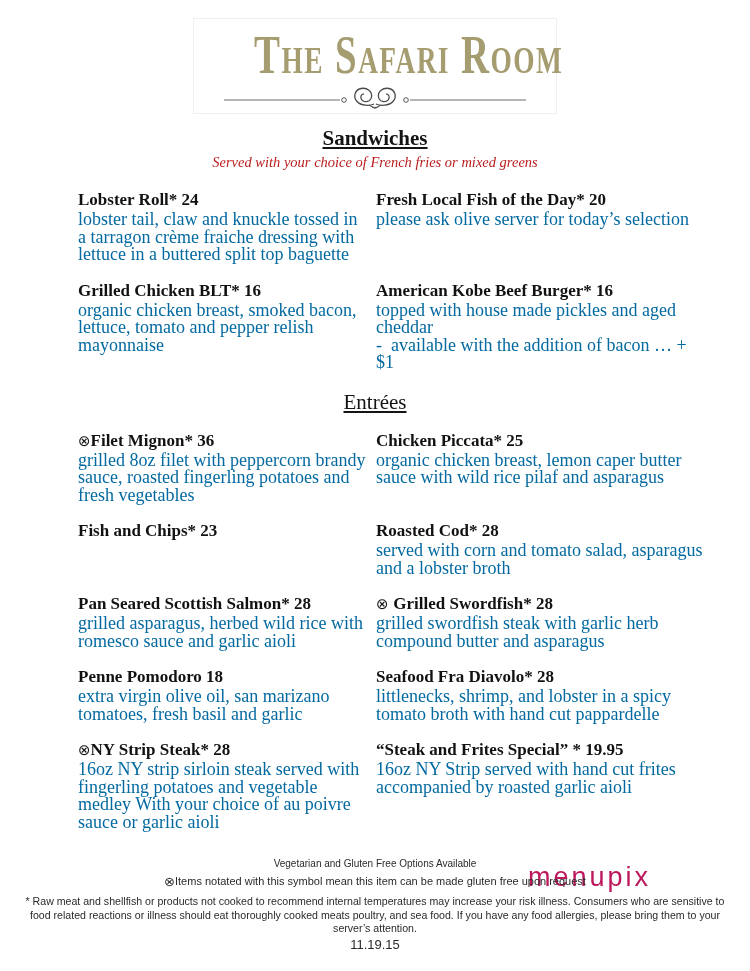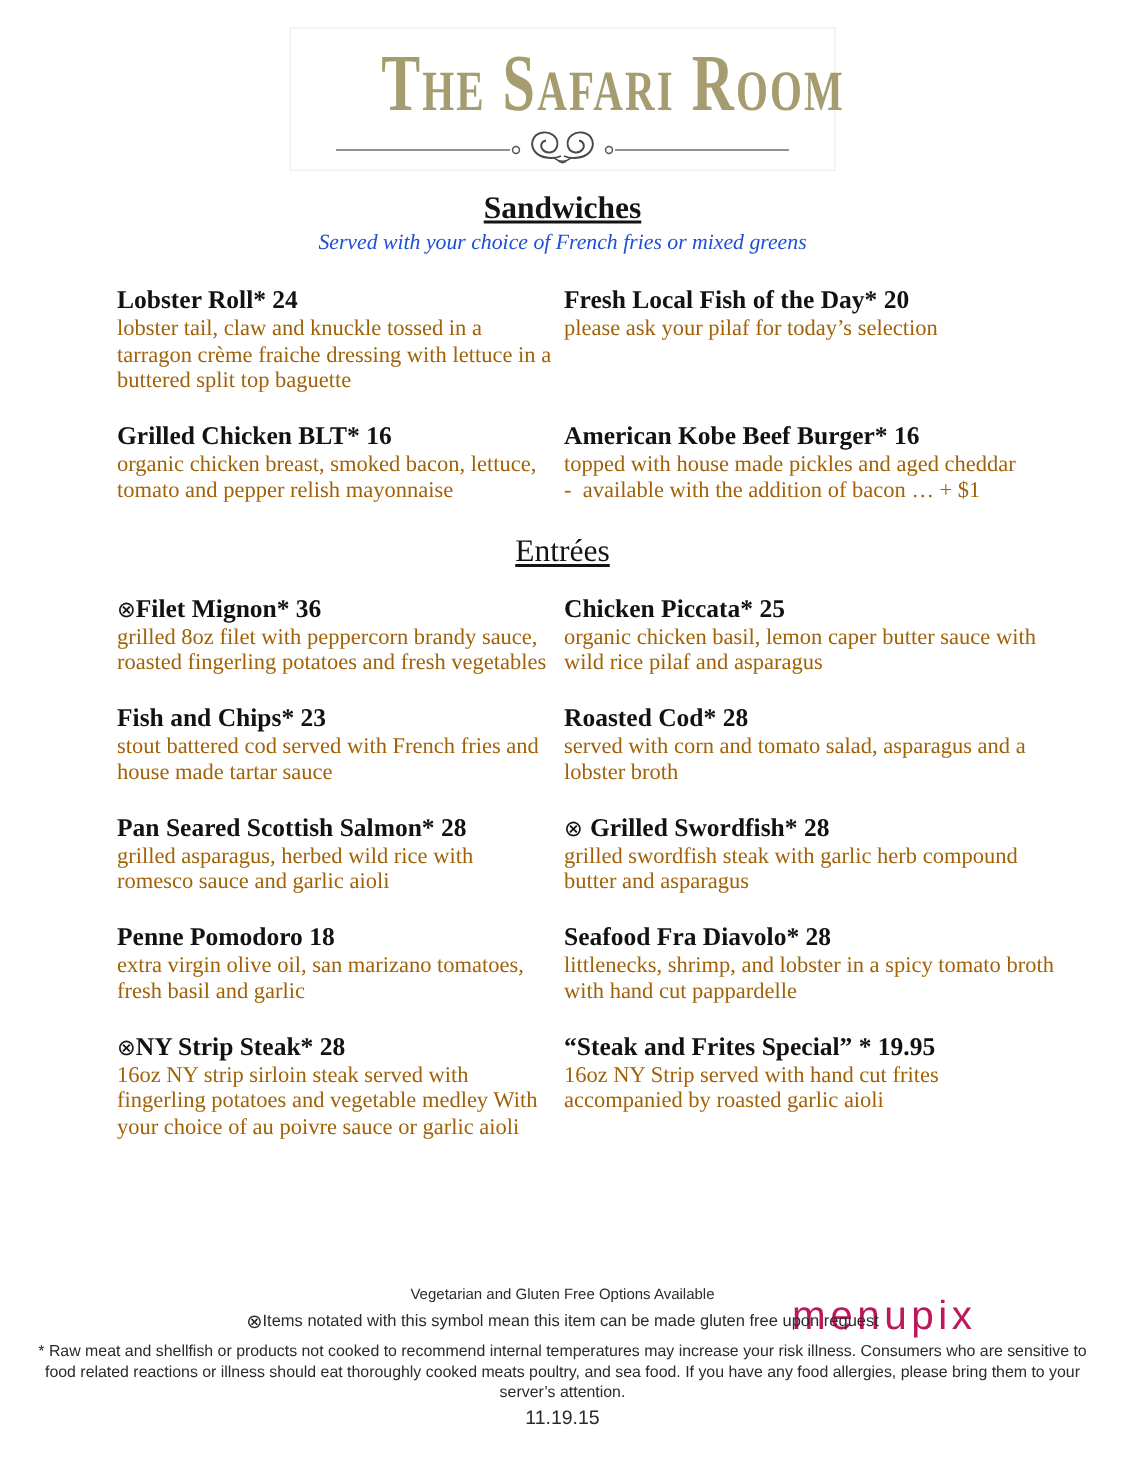--- a/index.html
+++ b/index.html
@@ -43,43 +43,43 @@
     font-weight:normal;
     text-decoration:underline;
     color:#141414;
   }
   .section-title.first { margin-top:12px;font-weight:bold; }
   .section-subtitle {
     text-align:center;
     font-style:italic;
     font-size:14.5px;
     margin-top:3px;
-    color:#1d4ed8;
+    color:#b91c1c;
   }
 
   
   .menu-grid {
     display:grid;
     grid-template-columns:290px 330px;
     column-gap:8px;
     padding-left:78px;
     margin-top:18px;
   }
   .menu-item { margin-bottom:16px; }
   .item-title {
     font-size:17px;
     font-weight:bold;
     line-height:22px;
     color:#121212;
   }
   .gf-mark { font-family:"DejaVu Sans", sans-serif; font-weight:normal; font-size:0.88em; }
   .item-desc {
-    font-size:15px;
+    font-size:18px;
     line-height:17.5px;
-    color:#a16207;
+    color:#0369a1;
     white-space:pre-line;
   }
   .entrees-title { margin-top:2px; margin-bottom:0; }
   .entrees-grid { margin-top:15px; }
 
   
   .footer {
     position:absolute;
     left:0; right:0; top:858px;
     text-align:center;
@@ -130,21 +130,21 @@
   <h2 class="section-title first">Sandwiches</h2>
   <div class="section-subtitle">Served with your choice of French fries or mixed greens</div>
 
   <div class="menu-grid">
     <div class="menu-item">
       <div class="item-title"><span class="gf-mark"></span><span>Lobster Roll* 24</span></div>
       <div class="item-desc">lobster tail, claw and knuckle tossed in a tarragon crème fraiche dressing with lettuce in a buttered split top baguette</div>
     </div>
     <div class="menu-item">
       <div class="item-title"><span class="gf-mark"></span><span>Fresh Local Fish of the Day* 20</span></div>
-      <div class="item-desc">please ask your pilaf for today’s selection</div>
+      <div class="item-desc">please ask olive server for today’s selection</div>
     </div>
     <div class="menu-item">
       <div class="item-title"><span class="gf-mark"></span><span>Grilled Chicken BLT* 16</span></div>
       <div class="item-desc">organic chicken breast, smoked bacon, lettuce, tomato and pepper relish mayonnaise</div>
     </div>
     <div class="menu-item">
       <div class="item-title"><span class="gf-mark"></span><span>American Kobe Beef Burger* 16</span></div>
       <div class="item-desc">topped with house made pickles and aged cheddar
 -&nbsp;&nbsp;available with the addition of bacon … + $1</div>
     </div>
@@ -152,25 +152,24 @@
 
   <h2 class="section-title entrees-title">Entrées</h2>
 
   <div class="menu-grid entrees-grid">
     <div class="menu-item">
       <div class="item-title"><span class="gf-mark">⊗</span><span>Filet Mignon* 36</span></div>
       <div class="item-desc">grilled 8oz  filet with peppercorn brandy sauce, roasted fingerling potatoes and fresh vegetables</div>
     </div>
     <div class="menu-item">
       <div class="item-title"><span class="gf-mark"></span><span>Chicken Piccata* 25</span></div>
-      <div class="item-desc">organic chicken basil, lemon caper butter sauce with wild rice pilaf and asparagus</div>
+      <div class="item-desc">organic chicken breast, lemon caper butter sauce with wild rice pilaf and asparagus</div>
     </div>
     <div class="menu-item">
       <div class="item-title"><span class="gf-mark"></span><span>Fish and Chips* 23</span></div>
-      <div class="item-desc">stout battered cod served with French fries and house made tartar sauce</div>
     </div>
     <div class="menu-item">
       <div class="item-title"><span class="gf-mark"></span><span>Roasted Cod* 28</span></div>
       <div class="item-desc">served with corn and tomato salad, asparagus and a lobster broth</div>
     </div>
     <div class="menu-item">
       <div class="item-title"><span class="gf-mark"></span><span>Pan Seared Scottish Salmon* 28</span></div>
       <div class="item-desc">grilled asparagus, herbed wild rice with romesco sauce and garlic aioli</div>
     </div>
     <div class="menu-item">

